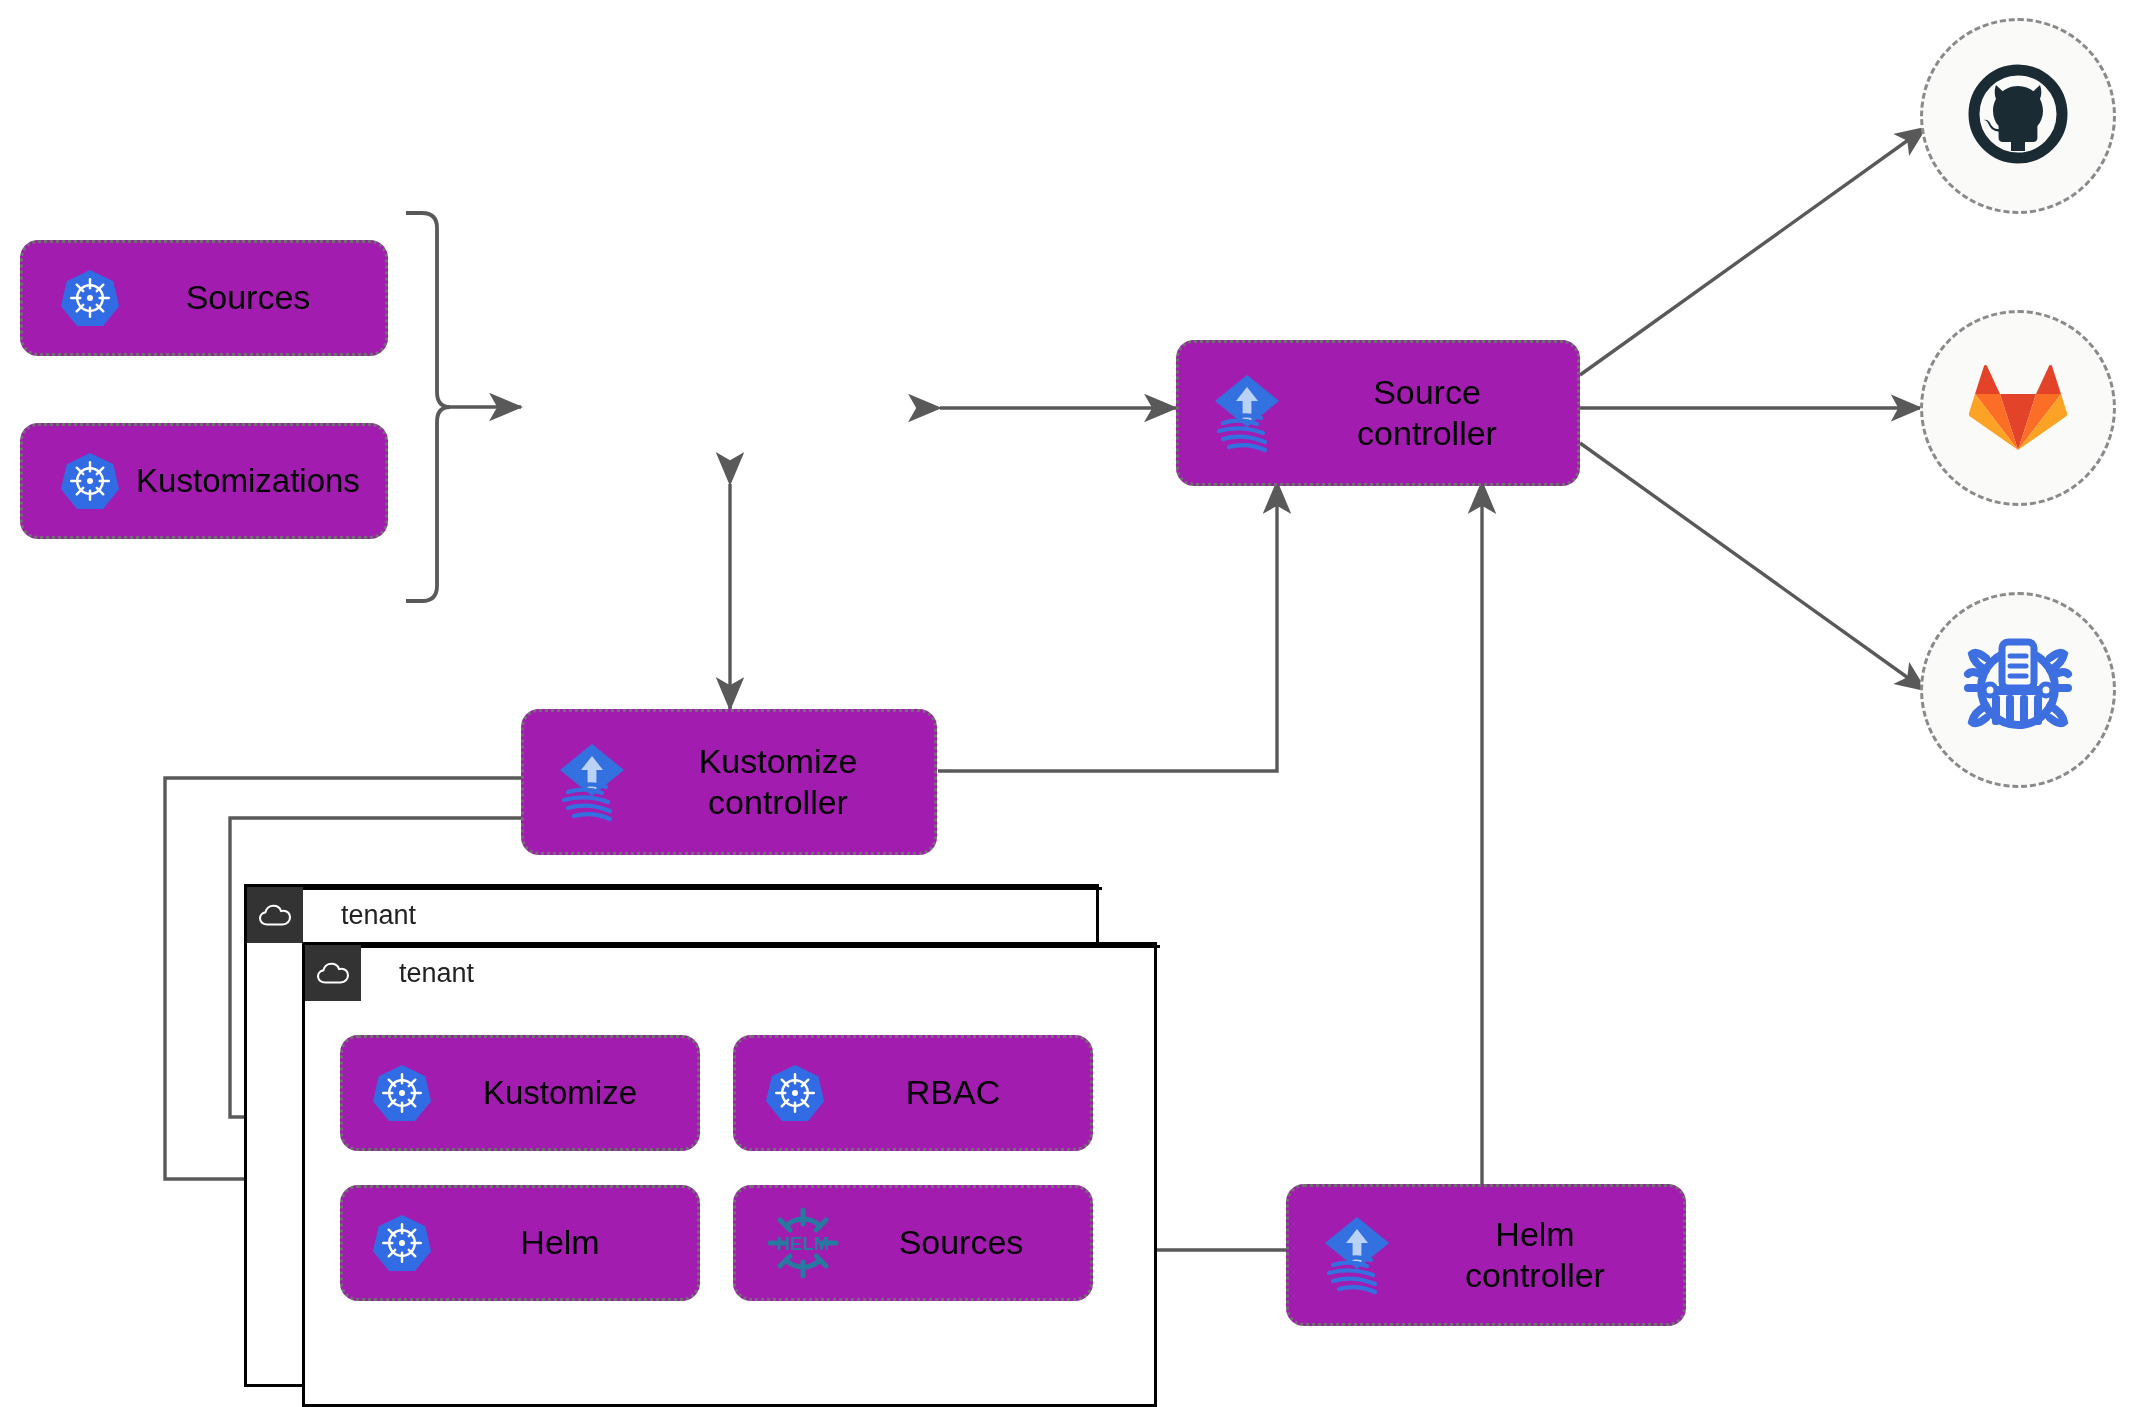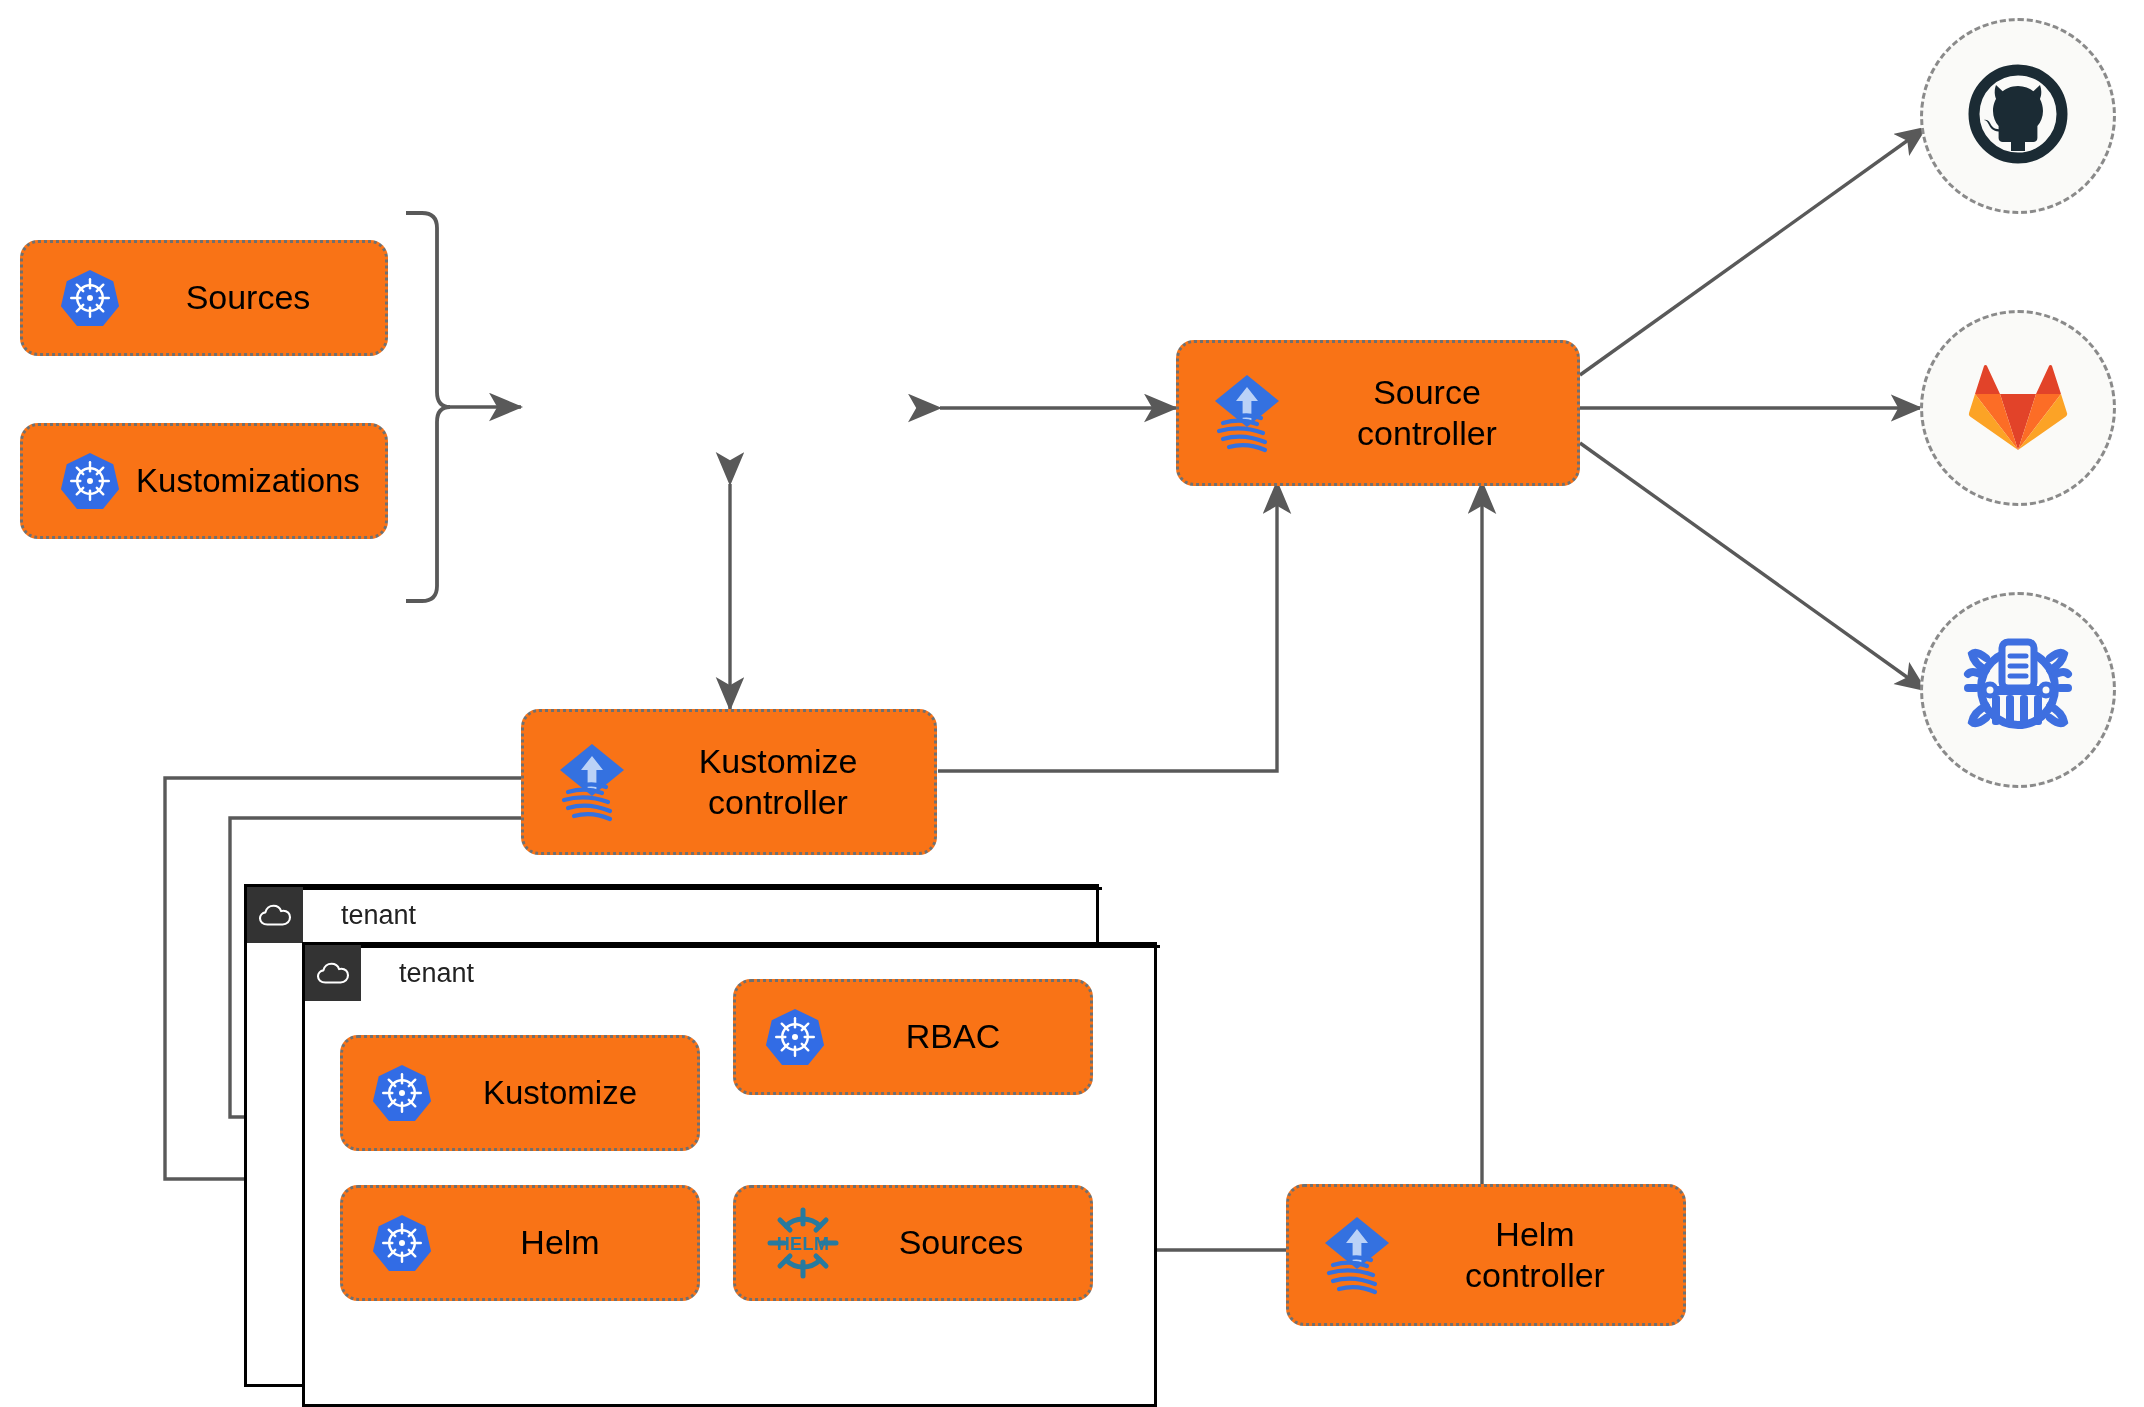--- a/index.html
+++ b/index.html
@@ -3,21 +3,21 @@
 <meta charset="utf-8">
 <style>
   html,body{margin:0;padding:0;background:#ffffff;}
   body{width:2144px;height:1407px;position:relative;overflow:hidden;
        font-family:"Liberation Sans","DejaVu Sans",sans-serif;}
   #stage{position:absolute;left:0;top:0;width:2144px;height:1407px;}
 
   
   .node{
     position:absolute;
-    background:#f97316;
+    background:#a21caf;
     border:3px dotted #707070;
     border-radius:18px;
     display:flex;align-items:center;
     box-sizing:border-box;
   }
   .node .ico{flex:0 0 auto;display:flex;align-items:center;justify-content:center;}
   .node .lbl{
     flex:1 1 auto;text-align:center;color:#000;
     font-size:34px;line-height:1.22;white-space:pre-line;
     padding-right:10px;
@@ -220,21 +220,21 @@
           <path d="M18.3 18.3 L25 25"></path>
             <path d="M39 39 L45.7 45.7"></path>
           <path d="M45.7 18.3 L39 25"></path>
             <path d="M25 39 L18.3 45.7"></path>
         </g>
       </svg>
     </span>
     <span class="lbl" style="font-size:33px;">Kustomize</span>
   </div>
 
-  <div class="node" style="left:733px;top:979px;width:360px;height:116px;align-items:center;">
+  <div class="node" style="left:733px;top:1035px;width:360px;height:116px;align-items:center;">
     <span class="ico" style="margin-left:28px;">
       <svg width="62" height="62" viewBox="0 0 64 64">
         <path d="M32 3 L56 14.6 L62 40.6 L45.4 61 L18.6 61 L2 40.6 L8 14.6 Z" fill="#326CE5"></path>
         <g fill="none" stroke="#ffffff" stroke-width="2.5" stroke-linecap="round">
           <circle cx="32" cy="32" r="13.2"></circle>
           <circle cx="32" cy="32" r="3.1" fill="#ffffff" stroke="none"></circle>
           <path d="M32 12.6 L32 22"></path>
             <path d="M32 42 L32 51.4"></path>
           <path d="M12.6 32 L22 32"></path>
             <path d="M42 32 L51.4 32"></path>

